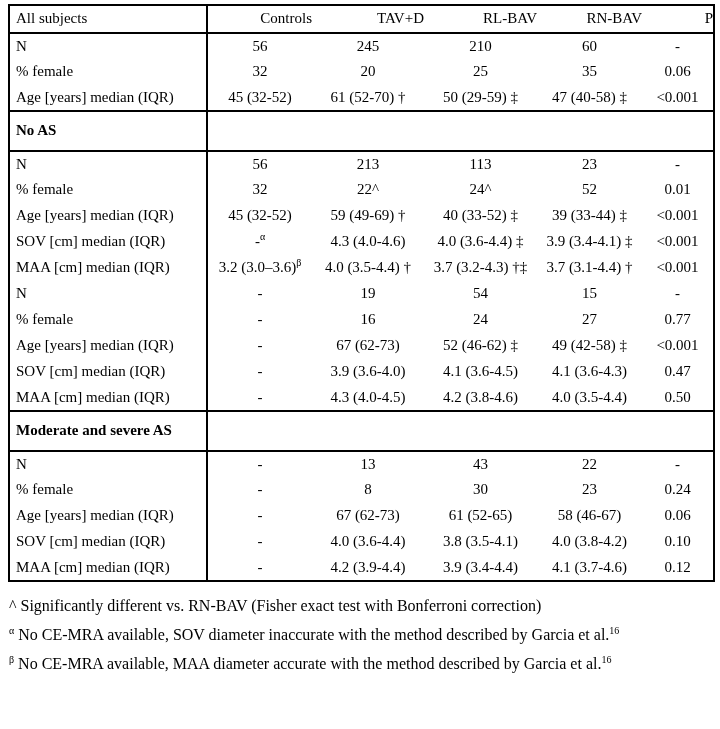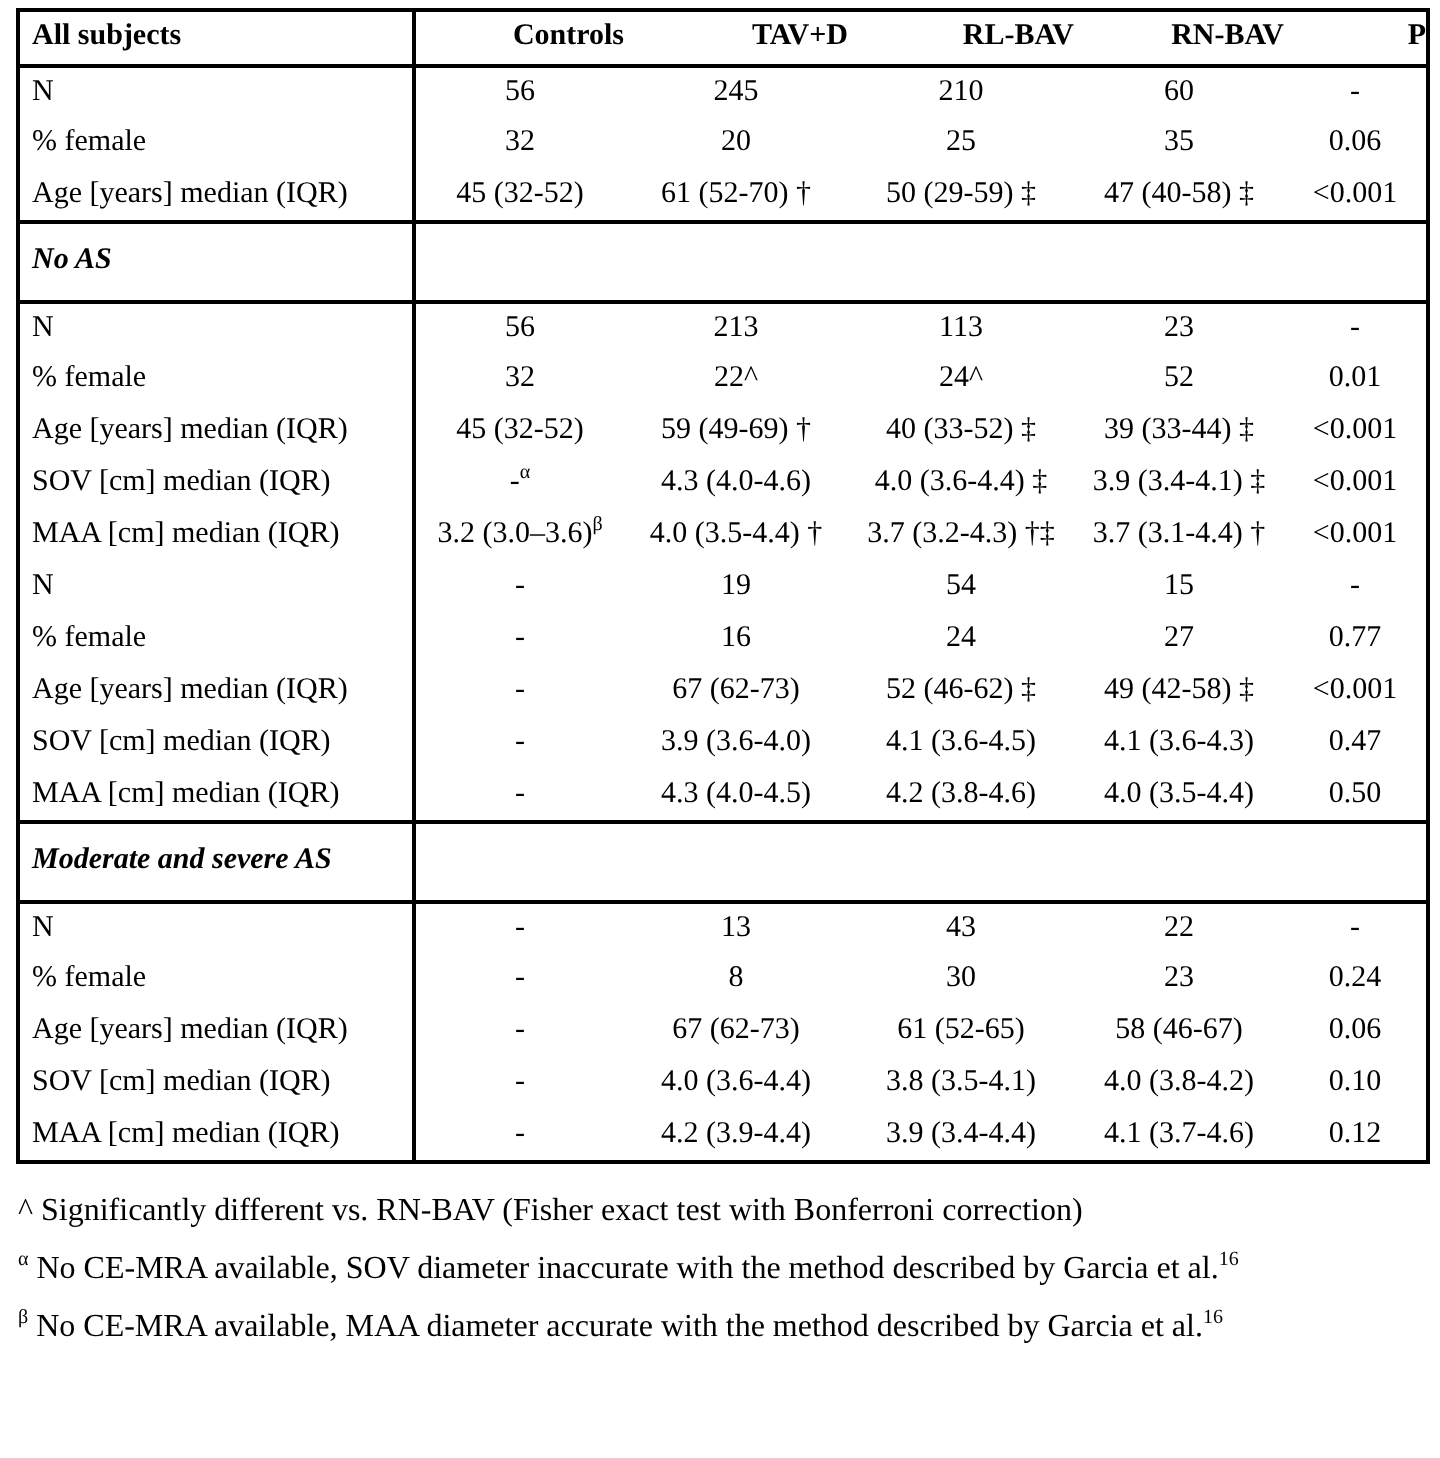--- a/index.html
+++ b/index.html
@@ -29,25 +29,25 @@
     white-space: nowrap;
   }
   .row-head, td.label {
     text-align: left;
     padding-left: 6px;
     border-right: 2px solid #000;
   }
   thead tr { height: 28px; }
   thead th {
     border-bottom: 2px solid #000;
-    font-weight: bold;
+    font-weight: normal;
   }
   thead th.col-head { text-align: right; }
   tbody tr { height: 26px; }
-  tbody tr.section-row { height: 40px; font-style: italic; }
+  tbody tr.section-row { height: 40px; }
   tbody tr.section-row td {
     border-top: 2px solid #000;
     border-bottom: 2px solid #000;
   }
   td.section-label { font-weight: bold; }
   td.val { text-align: center; }
   sup { font-size: 10px; line-height: 0; }
 
   .footnotes {
     margin-top: 9px;

